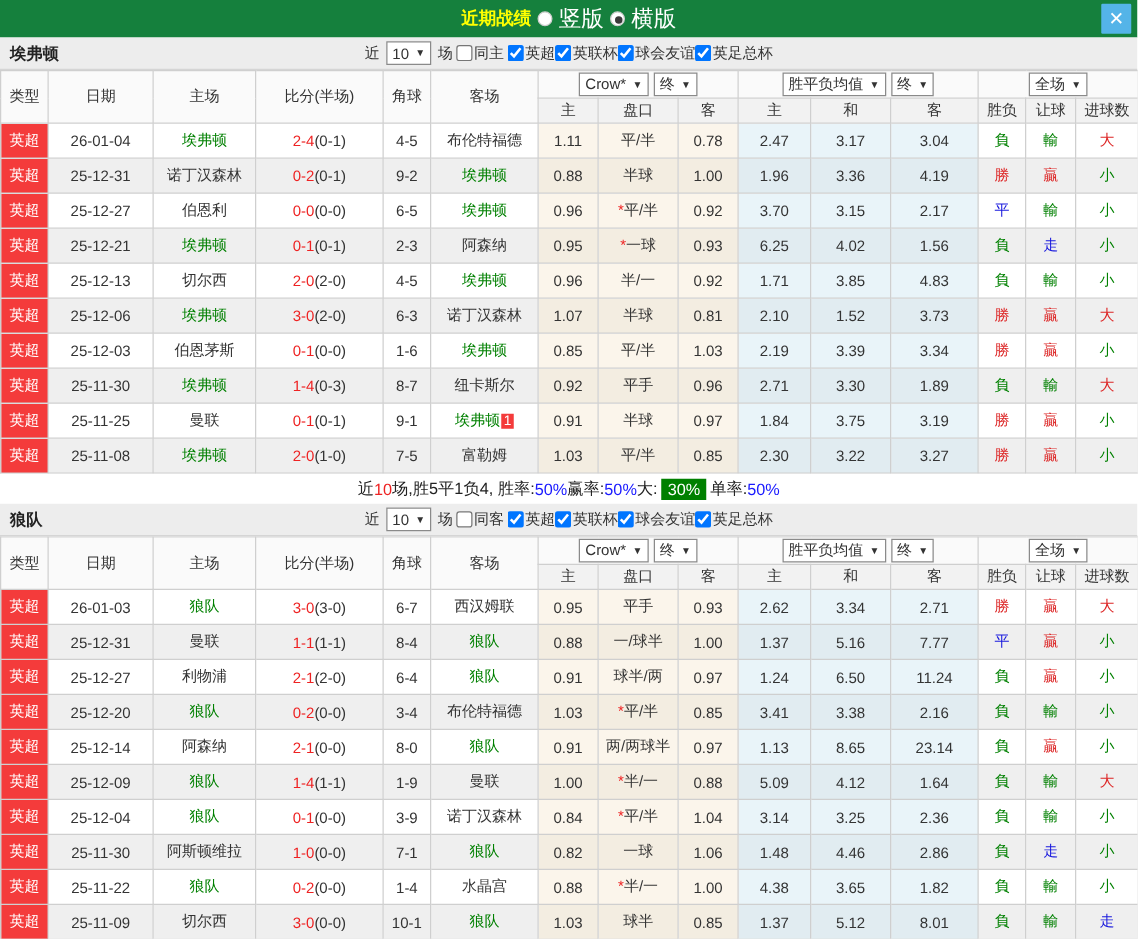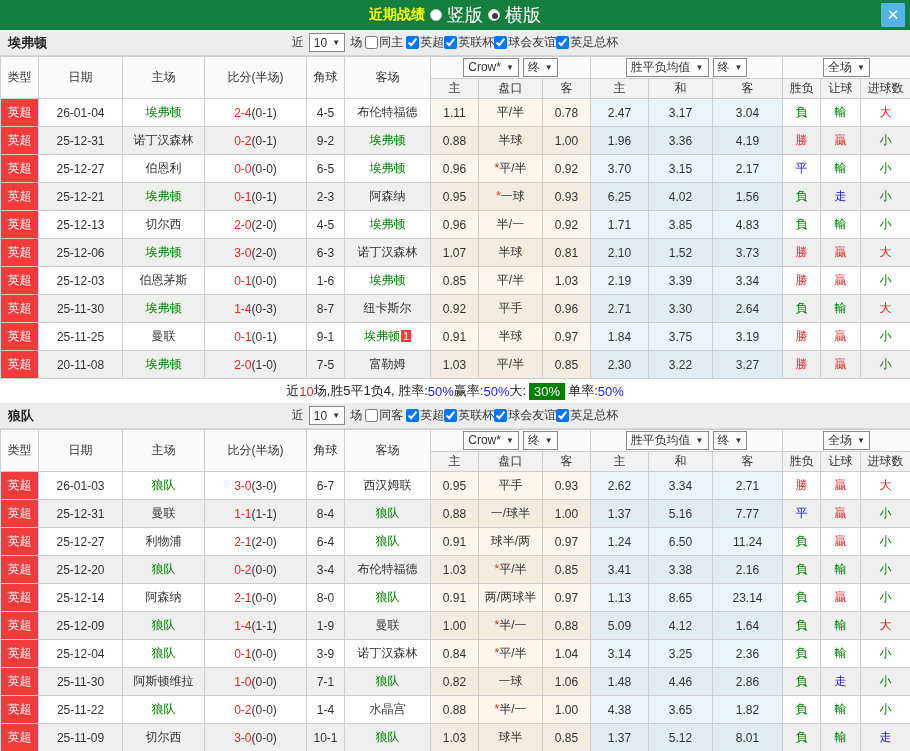--- a/index.html
+++ b/index.html
@@ -311,21 +311,21 @@
               <td>25-11-30</td>
               <td class="t-green">埃弗顿</td>
               <td><span class="ft">1-4</span><span class="ht">(0-3)</span></td>
               <td>8-7</td>
               <td class="t-dark">纽卡斯尔</td>
               <td class="cream">0.92</td>
               <td class="cream">平手</td>
               <td class="cream">0.96</td>
               <td class="blu">2.71</td>
               <td class="blu">3.30</td>
-              <td class="blu">2.64</td>
+              <td class="blu">1.89</td>
               <td class="c-green">負</td>
               <td class="c-green">輸</td>
               <td class="c-red">大</td>
             </tr>
             <tr class="odd">
               <td class="type">英超</td>
               <td>25-11-25</td>
               <td class="t-dark">曼联</td>
               <td><span class="ft">0-1</span><span class="ht">(0-1)</span></td>
               <td>9-1</td>
@@ -335,21 +335,21 @@
               <td class="cream">0.97</td>
               <td class="blu">1.84</td>
               <td class="blu">3.75</td>
               <td class="blu">3.19</td>
               <td class="c-red">勝</td>
               <td class="c-red">贏</td>
               <td class="c-green">小</td>
             </tr>
             <tr class="even">
               <td class="type">英超</td>
-              <td>20-11-08</td>
+              <td>25-11-08</td>
               <td class="t-green">埃弗顿</td>
               <td><span class="ft">2-0</span><span class="ht">(1-0)</span></td>
               <td>7-5</td>
               <td class="t-dark">富勒姆</td>
               <td class="cream">1.03</td>
               <td class="cream">平/半</td>
               <td class="cream">0.85</td>
               <td class="blu">2.30</td>
               <td class="blu">3.22</td>
               <td class="blu">3.27</td>

